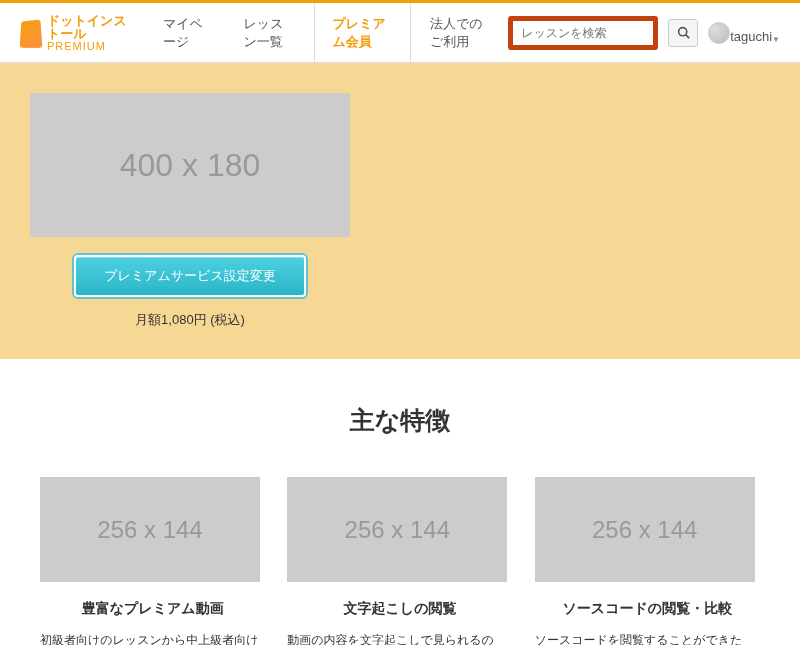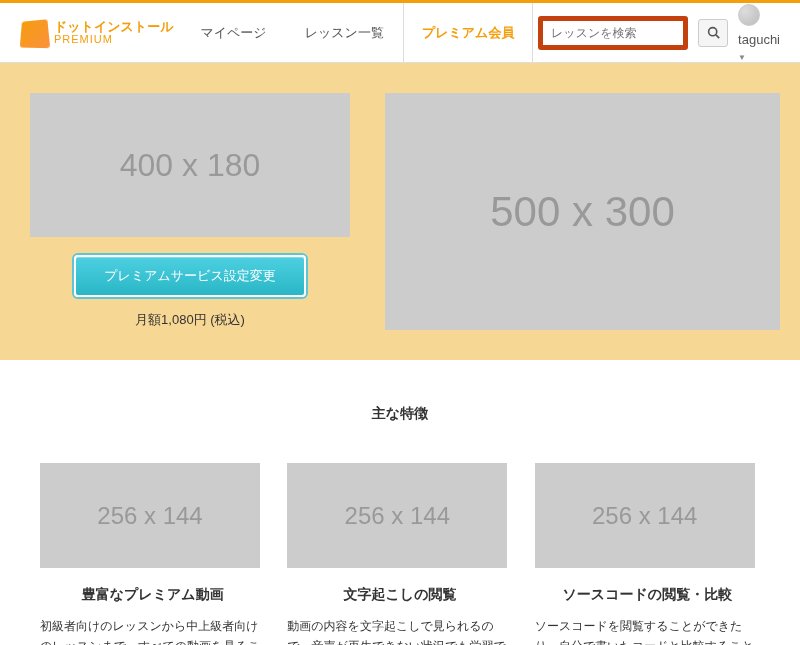--- a/index.html
+++ b/index.html
@@ -61,35 +61,35 @@
       width: 30px;
       height: 28px;
       border: 1px solid #ccc;
       background: #f5f5f5;
       border-radius: 3px;
       cursor: pointer;
       display: flex;
       align-items: center;
       justify-content: center;
     }
-    .user-menu { display: flex; align-items: flex-start; gap: 6px; cursor: pointer; font-size: 13px; color: #555; flex-direction: column; }
+    .user-menu { display: flex; align-items: flex-end; cursor: pointer; font-size: 13px; color: #555; }
     .avatar {
       width: 22px;
       height: 22px;
       border-radius: 50%;
       background: radial-gradient(circle at 30% 30%, #ddd, #bbb);
       border: 1px solid #ccc;
     }
     .caret { font-size: 8px; color: #888; }
     
     .hero {
       background: #f7d794;
       padding: 30px;
       display: flex;
-      gap: 35px;
+      gap: 25px;
       align-items: flex-start;
     }
     .hero-left { flex: 0 0 auto; display: flex; flex-direction: column; align-items: center; }
     .hero-right { flex: 1; }
     
     .placeholder {
       background: #ccc;
       display: flex;
       align-items: center;
       justify-content: center;
@@ -109,21 +109,21 @@
       box-shadow: 0 0 0 2px #5ec5d9, inset 0 1px 0 rgba(255,255,255,0.3);
       color: #fff;
       border-radius: 4px;
       font-size: 13px;
       cursor: pointer;
     }
     .premium-price { margin-top: 14px; font-size: 13px; color: #333; text-align: center; }
     
     .section-title {
       text-align: center;
-      font-size: 14px;
+      font-size: 25px;
       font-weight: bold;
       margin: 45px 0 40px;
       color: #333;
     }
     
     .features {
       display: flex;
       gap: 22px;
       padding: 0 40px 20px;
       justify-content: center;
@@ -142,20 +142,21 @@
     <div class="logo-icon"></div>
     <div>
       <div class="logo-text">ドットインストール</div>
       <div class="logo-sub">PREMIUM</div>
     </div>
   </div>
   <nav class="nav">
     <div class="nav-item">マイページ</div>
     <div class="nav-item">レッスン一覧</div>
     <div class="nav-item active">プレミアム会員</div>
+    <div class="nav-item">法人でのご利用</div>
   </nav>
   <div class="header-right">
     <input class="search-box" placeholder="レッスンを検索" style="">
     <button class="search-btn">
       <svg width="13" height="13" viewBox="0 0 16 16" fill="none" stroke="#555" stroke-width="2">
         <circle cx="7" cy="7" r="5"></circle>
           <line x1="11" y1="11" x2="15" y2="15"></line>
       </svg>
     </button>
     <div class="user-menu">
@@ -164,23 +165,20 @@
       <span class="caret">▼</span>
     </div>
   </div>
 </header>
 
 <section class="hero">
   <div class="hero-left">
     <div class="placeholder ph-400x180">400 x 180</div>
     <button class="premium-btn">プレミアムサービス設定変更</button>
     <div class="premium-price">月額1,080円 (税込)</div>
-  </div>
-  <div class="hero-right">
-    <div class="placeholder ph-500x300">500 x 300</div>
   </div>
 </section>
 
 <h2 class="section-title">主な特徴</h2>
 
 <div class="features">
   <div class="feature">
     <div class="placeholder ph-256x144">256 x 144</div>
     <div class="feature-title">豊富なプレミアム動画</div>
     <div class="feature-desc">初級者向けのレッスンから中上級者向けのレッスンまで、すべての動画を見ることができるようになります。</div>

